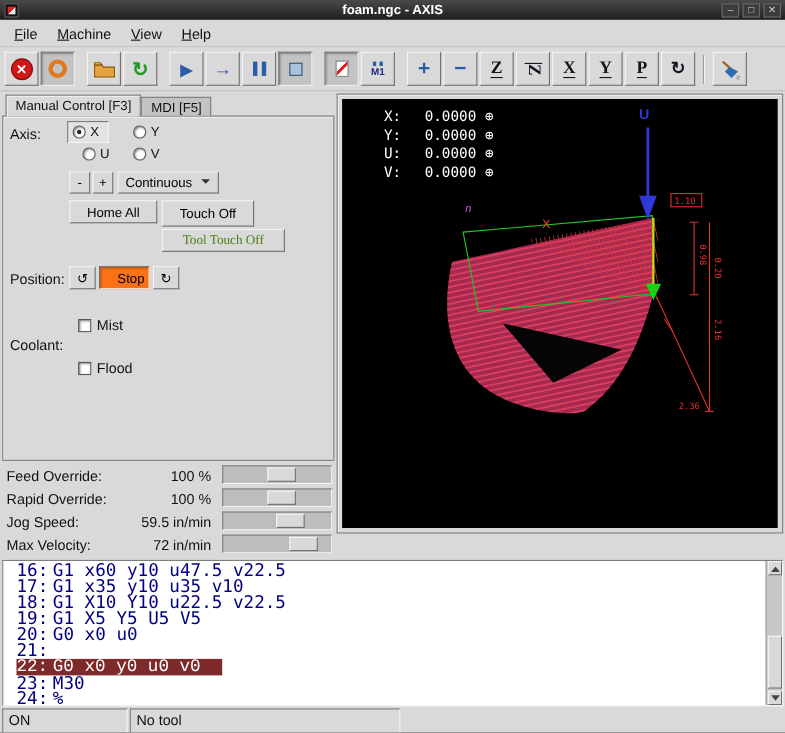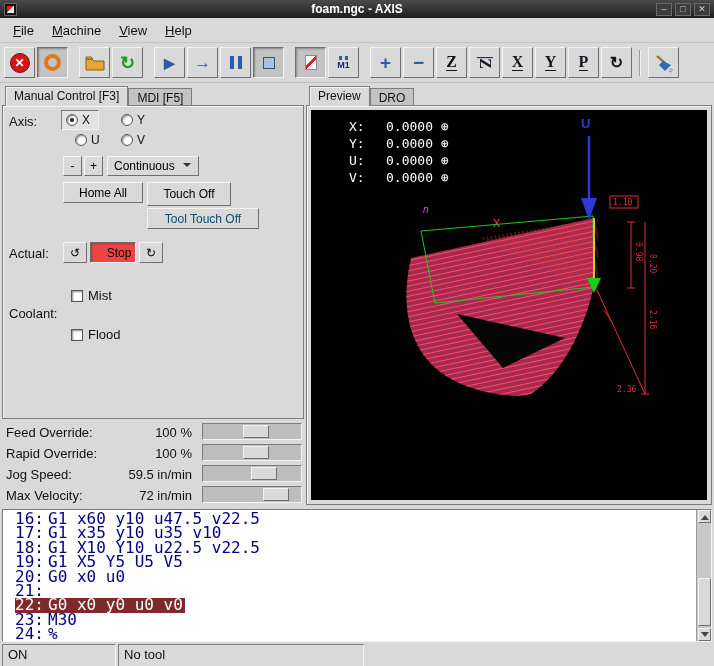--- a/index.html
+++ b/index.html
@@ -59,23 +59,23 @@
   .ic-zoom { font-size:19px; line-height:1; }
   .ic-reload { color:#1f9a1f; font-size:18px; font-weight:bold; line-height:1; }
   .ic-letter { font-family:"Liberation Serif", serif; font-weight:bold; font-size:16px;
     color:#14141f; line-height:1; border-bottom:1px solid #14141f; }
   .rot90 { transform: rotate(90deg); display:inline-block; border-bottom:none;
     border-left:1px solid #14141f; }
   .ic-rotate { font-size:16px; color:#14141f; font-weight:bold; line-height:1; }
   
   .btn { background:#d9d9d9; border:1px solid; border-color:#f4f4f4 #6f6f6f #6f6f6f #f4f4f4;
     font-size:12px; text-align:center; cursor:default; font-family:"Liberation Sans",sans-serif; }
-  .btn.sunken { background:#ef4444; border-color:#6f6f6f #f4f4f4 #f4f4f4 #6f6f6f;
+  .btn.sunken { background:#f97316; border-color:#6f6f6f #f4f4f4 #f4f4f4 #6f6f6f;
     box-shadow: inset 1px 1px 2px rgba(0,0,0,.25); padding-left: 12px; }
-  .btn.disabled { color:#0c4a6e; }
+  .btn.disabled { color:#4d7c0f;font-family:Liberation Serif, serif; }
   
   .main { position:relative; height:424px; }
   .left-col  { position:absolute; left:2px;  top:2px; width:302px; height:420px; }
   .right-col { position:absolute; left:306px; top:2px; width:406px; height:420px; }
   .tabs { display:flex; align-items:flex-end; height:20px; padding-left:3px; position:relative; z-index:2; }
   .tab { font-size:12px; padding:2px 8px 1px; border:1px solid #7d7d7d; border-bottom:none;
     background:#c3c3c3; height:17px; white-space:nowrap; }
   .tab.active { background:#d9d9d9; height:20px; margin-bottom:-1px;
     box-shadow: inset 1px 1px 0 #f4f4f4; }
   .panel-frame { position:relative; height:314px; border:1px solid #7d7d7d;
@@ -117,21 +117,21 @@
   .scene { position:absolute; left:0; top:0; }
   
   .gcode { position:relative; margin:2px 2px 0; height:133px; background:#fff;
     border:1px solid; border-color:#7d7d7d #f4f4f4 #f4f4f4 #7d7d7d; overflow:hidden; }
   .glines { position:absolute; left:0; top:2px; right:16px;
     font-family:"DejaVu Sans Mono", monospace; font-size:16px; line-height:14.4px;
     color:#000080; }
   .gline { padding-left:12px; white-space:pre; }
   .ginner { display:inline-block; }
   .gnum { display:inline-block; width:26px; text-align:right; margin-right:7px; }
-  .gline.active .ginner { background:#7e2a2a; color:#fff; padding-right:2px; }
+  .gline.active .ginner { background:#7e2a2a; color:#fff; padding-right:20px;font-family:Liberation Mono, monospace; }
   .vscroll { position:absolute; right:0; top:0; bottom:0; width:15px; background:#c8c8c8;
     border-left:1px solid #9a9a9a; }
   .varrow { position:absolute; left:1px; width:13px; height:13px; background:#d9d9d9;
     border:1px solid; border-color:#f4f4f4 #6f6f6f #6f6f6f #f4f4f4;
     display:flex; align-items:center; justify-content:center; }
   .varrow.up { top:0; } .varrow.down { bottom:0; }
   .tri-up { width:0; height:0; border:4px solid transparent; border-bottom:5px solid #444; margin-top:-3px;}
   .tri-dn { width:0; height:0; border:4px solid transparent; border-top:5px solid #444; margin-bottom:-3px;}
   .vthumb { position:absolute; left:1px; width:13px; top:68px; height:48px; background:#d9d9d9;
     border:1px solid; border-color:#f4f4f4 #6f6f6f #6f6f6f #f4f4f4; }
@@ -250,21 +250,21 @@
         <span class="abs axis-opt" style="left:118px; top:27px;"><span class="radio"></span><span>V</span></span>
 
         <button class="abs btn" style="left:60px; top:50px; width:19px; height:20px;">-</button>
         <button class="abs btn" style="left:81px; top:50px; width:19px; height:20px;">+</button>
         <button class="abs btn" style="left:104px; top:50px; width:92px; height:20px; text-align:left; padding-left:6px;"><span>Continuous</span><span class="dd-arrow"></span></button>
 
         <button class="abs btn" style="left:60px; top:76px; width:80px; height:21px;">Home All</button>
         <button class="abs btn" style="left:144px; top:76px; width:84px; height:24px;">Touch Off</button>
         <button class="abs btn disabled" style="left:144px; top:102px; width:112px; height:21px;">Tool Touch Off</button>
 
-        <span class="abs lab" style="left:6px; top:140px;">Actual:</span>
+        <span class="abs lab" style="left:6px; top:140px;">Position:</span>
         <button class="abs btn" style="left:60px; top:136px; width:24px; height:21px;"><span>↺</span></button>
         <button class="abs btn sunken" style="left:87px; top:136px; width:46px; height:21px;">Stop</button>
         <button class="abs btn" style="left:136px; top:136px; width:24px; height:21px;"><span>↻</span></button>
 
         <span class="abs lab" style="left:6px; top:200px;">Coolant:</span>
         <span class="abs lab" style="left:68px; top:182px;"><span class="chk"></span><span>Mist</span></span>
         <span class="abs lab" style="left:68px; top:221px;"><span class="chk"></span><span>Flood</span></span>
       </div>
 
       <div class="sliders">
@@ -293,24 +293,20 @@
           <span class="lab">Max Velocity:</span>
           <span class="val">72 in/min</span>
           <span class="trough">
               <span class="handle" style="left:60px;"></span>
             </span>
         </div>
       </div>
     </div>
 
     <div class="right-col">
-      <div class="tabs">
-        <div class="tab active">Preview</div>
-        <div class="tab">DRO</div>
-      </div>
       <div class="preview-frame">
         <div class="canvas">
           <svg class="scene" width="396" height="390" viewBox="0 0 396 390">
             <defs>
               <pattern id="hA" patternUnits="userSpaceOnUse" width="5" height="5" patternTransform="rotate(-12)">
                 <path d="M0,2.5 H5" stroke="#ff4a6a" stroke-width="1"></path>
               </pattern>
               <pattern id="hB" patternUnits="userSpaceOnUse" width="4" height="4" patternTransform="rotate(78)">
                 <path d="M0,2 H4" stroke="#d23333" stroke-width="0.8"></path>
               </pattern>

